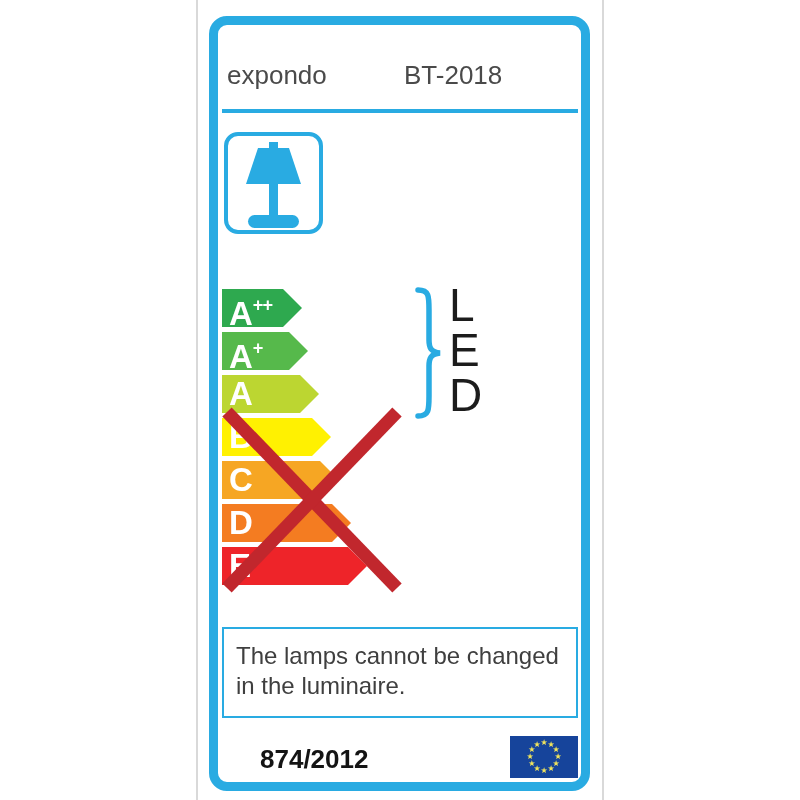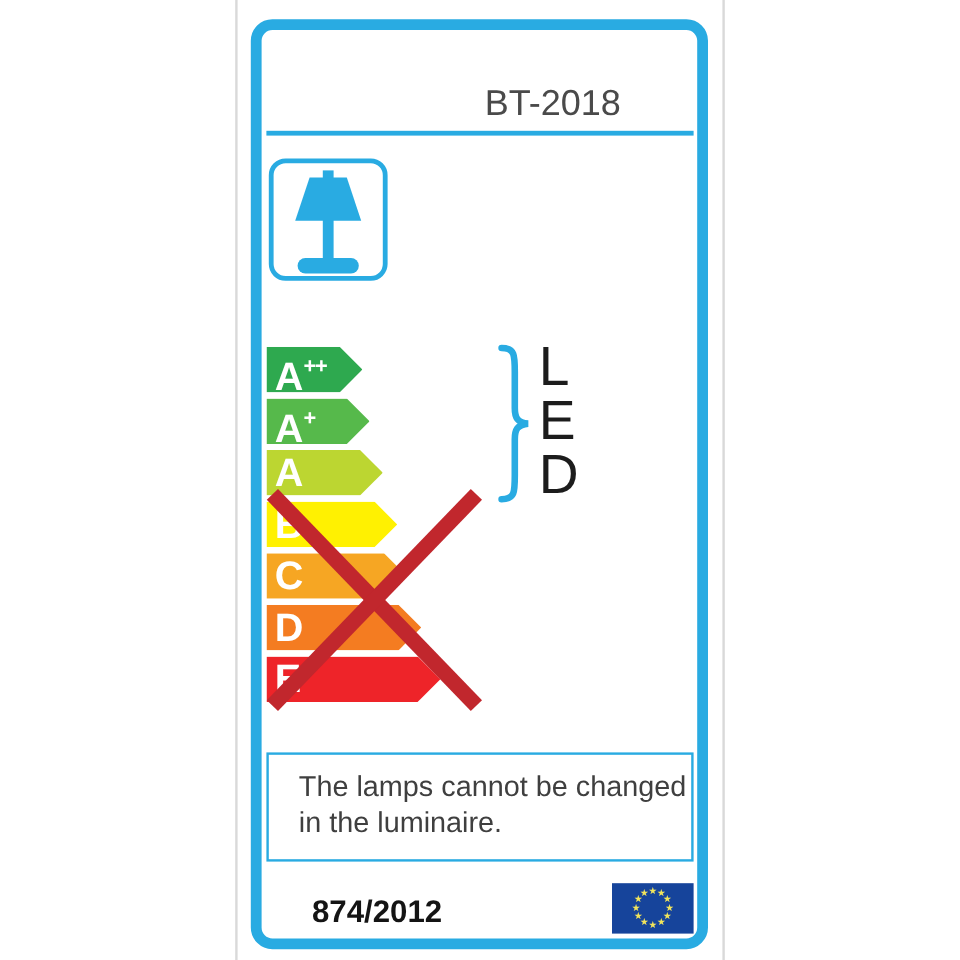--- a/index.html
+++ b/index.html
@@ -13,21 +13,21 @@
   .edge-line { width:2px; height:800px; top:0; background:#d9d9d9; }
 
   
   .label-frame {
     left:209px; top:16px; width:381px; height:775px;
     box-sizing:border-box; border:9px solid #29ABE2; border-radius:18px;
     background:#ffffff;
   }
 
   .brand { left:227px; top:60px; font-size:26px; color:#4a4a4a; }
-  .model { left:404px; top:70px; font-size:30px; color:#4a4a4a; }
+  .model { left:404px; top:60px; font-size:26px; color:#4a4a4a; }
 
   .divider { left:222px; top:109px; width:356px; height:4px; background:#29ABE2; }
 
   .lamp-box {
     left:224px; top:132px; width:99px; height:102px; box-sizing:border-box;
     border:4px solid #29ABE2; border-radius:14px; background:#fff;
   }
 
   .builtin-note { left:338px; top:146px; font-size:24px; line-height:29px; color:#3f3f3f; }
 
@@ -46,40 +46,41 @@
 
   .led-column { left:449px; top:283px; color:#1c1c1c; }
   .led-letter { font-size:46px; line-height:45px; font-weight:400; }
 
   .cross-svg { left:219px; top:404px; }
 
   .note-box {
     left:222px; top:627px; width:356px; height:91px; box-sizing:border-box;
     border:2px solid #29ABE2; background:#fff;
   }
-  .note-text { padding:12px 0 0 25px; font-size:24px; line-height:30px; color:#3f3f3f; }
+  .note-text { padding:12px 0 0 12px; font-size:24px; line-height:30px; color:#3f3f3f; }
 
   .regulation { left:228px; top:744px; font-size:26px; font-weight:bold; color:#141414;margin-left:32px; }
 
   .eu-flag { left:510px; top:736px; width:68px; height:42px; background:#16449B; }
   .eu-flag .star {
     position:absolute; color:#F2E55C; font-size:8px; line-height:8px; width:8px;
     text-align:center;
   }
 </style>
 </head>
 <body>
 
 <div class="page">
 
   <div class="abs edge-line" style="left:196px;"></div>
   <div class="abs edge-line" style="left:602px;"></div>
 
   <div class="abs label-frame"></div>
 
+  <div class="abs brand">expondo</div>
   <div class="abs model">BT-2018</div>
 
   <div class="abs divider"></div>
 
   <div class="abs lamp-box">
     <svg width="91" height="94" viewBox="0 0 91 94">
       <rect x="41" y="6" width="9" height="78" fill="#29ABE2"></rect>
       <polygon points="30,12 61,12 73,48 18,48" fill="#29ABE2"></polygon>
       <rect x="20" y="79" width="51" height="13" rx="6.5" fill="#29ABE2"></rect>
     </svg>

